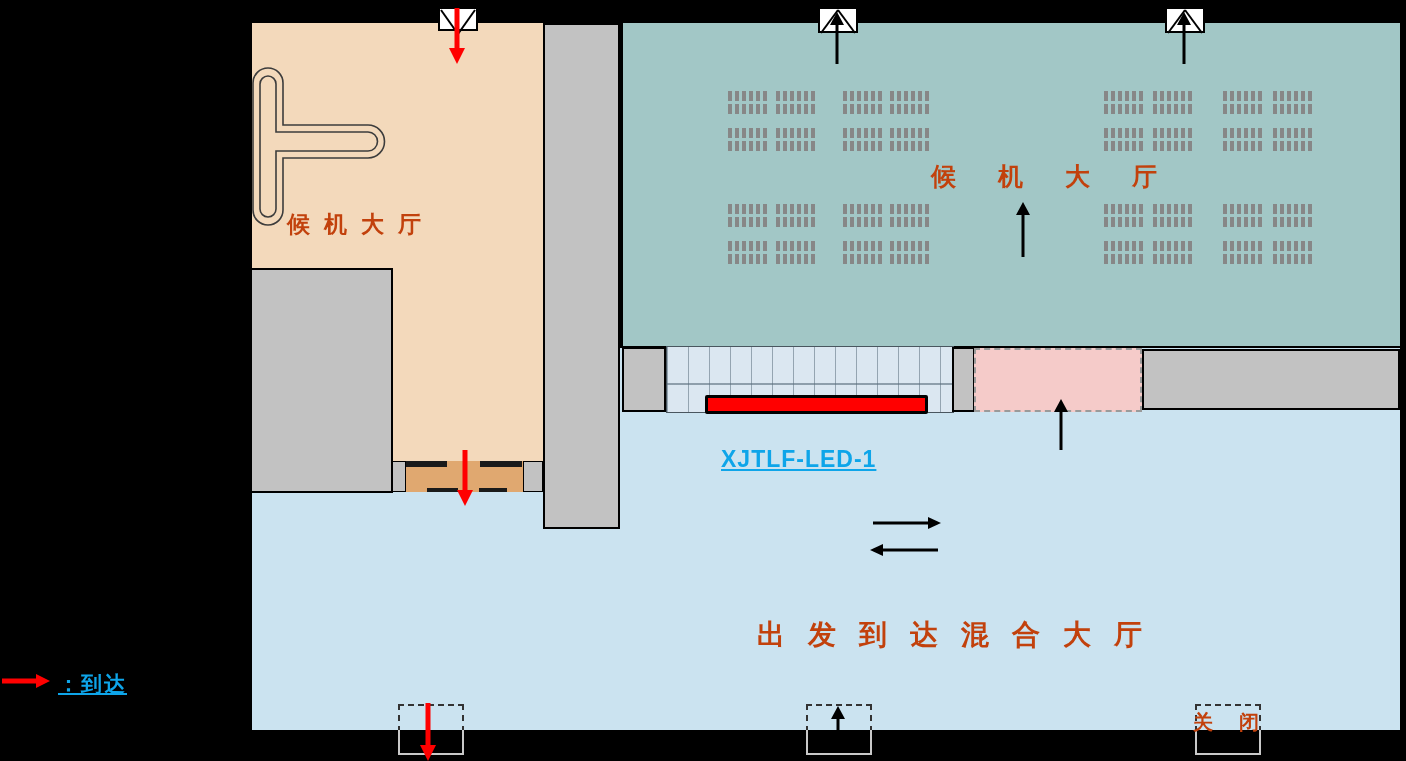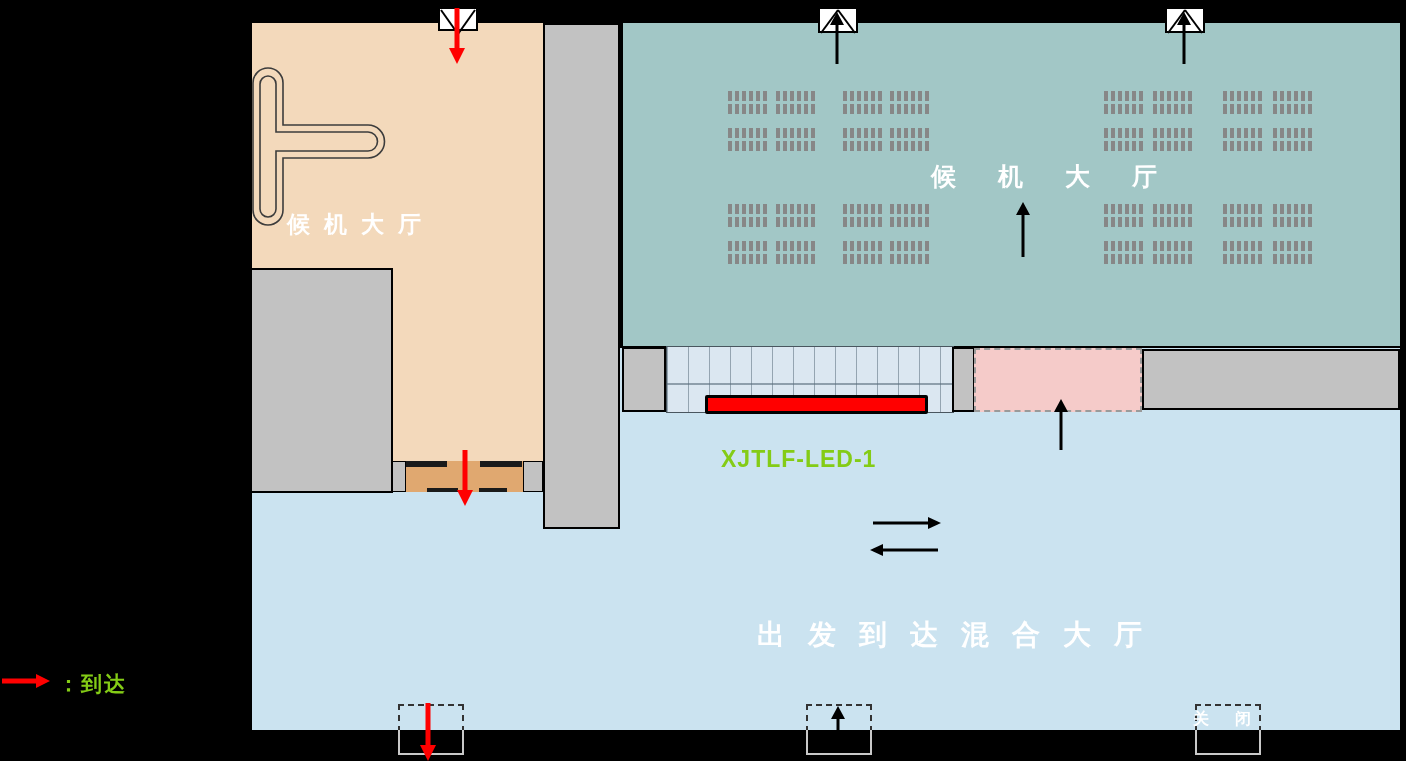--- a/index.html
+++ b/index.html
@@ -13,22 +13,22 @@
   .teal{background:#A2C7C6;border-left:3px solid #000;border-bottom:2px solid #000;}
   .gray{background:#C2C2C2;border:2px solid #000;}
   .gray-thin{background:#C2C2C2;border:1px solid #000;}
   .counters{background:#DBE7F1;border:1px solid #49565f;
     background-image:
       linear-gradient(to bottom, transparent 36px, rgba(90,110,125,.6) 36px, rgba(90,110,125,.6) 38px, transparent 38px),
       repeating-linear-gradient(90deg, rgba(90,110,125,.55) 0 1px, transparent 1px 21px);}
   .pink{background:#F5CBC9;border:2px dashed #9a9a9a;}
   .plan-border{border:4px solid #000;background:transparent;z-index:3;pointer-events:none;}
   
-  .cn{color:#ffffff;font-weight:bold;white-space:nowrap;z-index:5;position:absolute;}
-  .red-text{color:#84cc16;font-weight:bold;white-space:nowrap;z-index:5;position:absolute;}
+  .cn{color:#c2410c;font-weight:bold;white-space:nowrap;z-index:5;position:absolute;}
+  .red-text{color:#0ea5e9;font-weight:bold;white-space:nowrap;z-index:5;position:absolute;text-decoration:underline;}
   
   .led{background:#FF0000;border:3px solid #000;border-radius:2px;z-index:4;}
   
   .seat-row{position:absolute;width:39px;height:10px;z-index:2;
     background:repeating-linear-gradient(90deg,#878787 0 4px,transparent 4px 7px);}
   
   .icon{position:absolute;z-index:4;}
   .vest-top{position:absolute;z-index:4;border:2px dashed #333;border-bottom:none;background:transparent;}
   .vest-bottom{position:absolute;z-index:4;border:2px solid #c9c9c9;border-top:none;background:transparent;}
   .dash{position:absolute;background:#1a1a1a;z-index:3;}
@@ -199,21 +199,21 @@
   </svg>
   <svg class="icon" style="left:870px;top:544px;" width="68" height="12" viewBox="0 0 68 12">
     <line x1="13" y1="6" x2="68" y2="6" stroke="#000" stroke-width="3"></line>
       <polygon points="13,0 13,12 0,6" fill="#000"></polygon>
   </svg>
 
   <div class="cn" style="left:287px;top:209px;font-size:23px;letter-spacing:14px;">候机大厅</div>
   <div class="cn" style="left:931px;top:160px;font-size:25px;letter-spacing:42px;">候机大厅</div>
   <div class="red-text" style="left:721px;top:446px;font-size:23px;letter-spacing:1px;">XJTLF-LED-1</div>
   <div class="cn" style="left:757px;top:616px;font-size:28px;letter-spacing:23px;">出发到达混合大厅</div>
-  <div class="cn" style="left:1193px;top:709px;font-size:16px;letter-spacing:26px;">关闭</div>
+  <div class="cn" style="left:1193px;top:709px;font-size:20px;letter-spacing:26px;">关闭</div>
 
   <div>
     <svg class="icon" style="left:2px;top:674px;" width="48" height="14" viewBox="0 0 48 14">
       <line x1="0" y1="7" x2="34" y2="7" stroke="#FF0000" stroke-width="5"></line>
         <polygon points="34,0 34,14 48,7" fill="#FF0000"></polygon>
     </svg>
     <div class="red-text" style="left:58px;top:670px;font-size:21px;letter-spacing:2px;">：到达</div>
   </div>
 
 </div>

